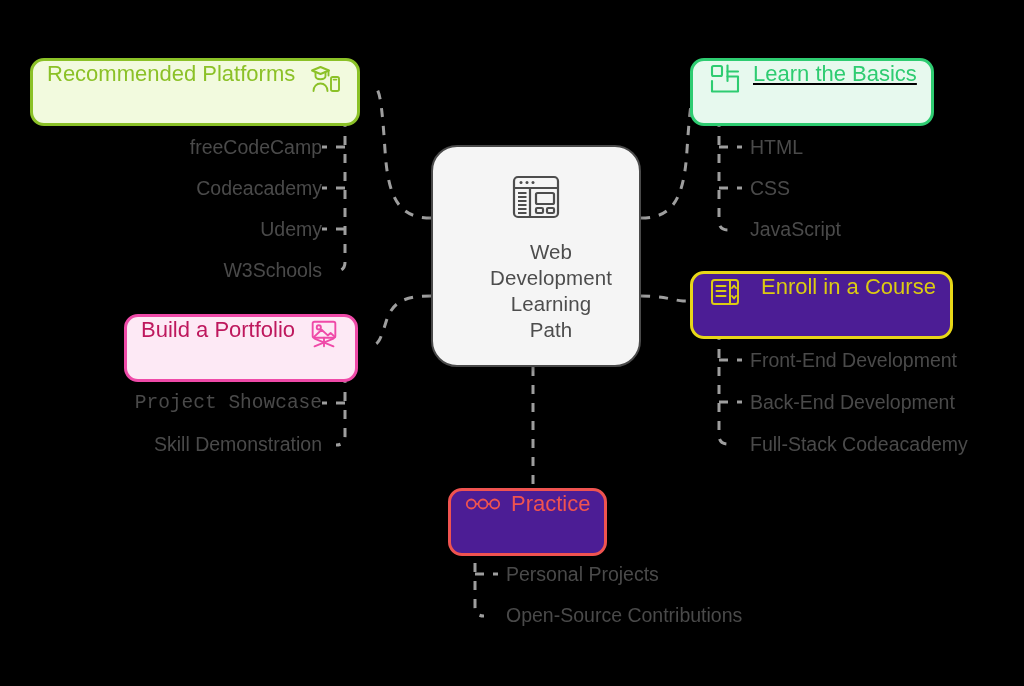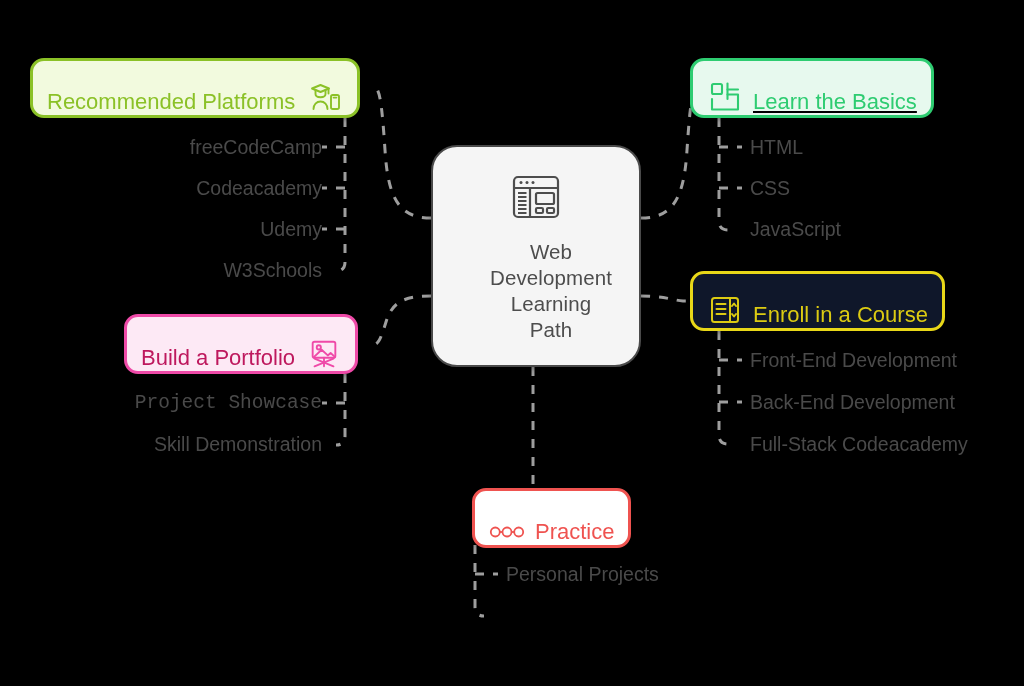--- a/index.html
+++ b/index.html
@@ -51,22 +51,22 @@
   }
 
   
   .pill {
     position: absolute;
     box-sizing: border-box;
     border-radius: 14px;
     border-width: 3px;
     border-style: solid;
     display: flex;
-    align-items: flex-end;
-    height: 60px;
+    align-items: flex-start;
+    height: 68px;
     padding: 0 14px;
     box-shadow: 0 2px 4px rgba(0,0,0,0.3);
   }
   .pill .pill-label {
     font-size: 22px;
     white-space: nowrap;
   }
   .pill .pill-icon {
     display: flex;
     align-items: center;
@@ -180,21 +180,21 @@
         <line x1="20.5" y1="10.5" x2="31" y2="10.5"></line>
         <path d="M5 20 L5 30.5 L31 30.5 L31 15.5 L20.5 15.5"></path>
       </svg>
     </span>
     <span class="pill-label" style="color:#2ecc71;">Learn the Basics</span>
   </div>
   <div class="leaf right" style="left:750px; top:136px;">HTML</div>
   <div class="leaf right" style="left:750px; top:177px;">CSS</div>
   <div class="leaf right" style="left:750px; top:218px;">JavaScript</div>
 
-  <div class="pill icon-first" style="left:690px; top:271px; background:#0f172a; border-color:#e8d718;">
+  <div class="pill icon-first" style="left:690px; top:271px; background:#4c1d95; border-color:#e8d718;gap:8px;">
     <span class="pill-icon">
       <svg width="36" height="36" viewBox="0 0 36 36" fill="none" stroke="#dccb12" stroke-width="2" stroke-linejoin="round" stroke-linecap="round">
         <rect x="5" y="6" width="26" height="24" rx="2.5"></rect>
         <line x1="23" y1="6" x2="23" y2="30"></line>
         <line x1="9.5" y1="12" x2="18.5" y2="12"></line>
         <line x1="9.5" y1="17" x2="18.5" y2="17"></line>
         <line x1="9.5" y1="22" x2="18.5" y2="22"></line>
         <polyline points="25,14 27,11.5 29,14"></polyline>
         <polyline points="25,22 27,24.5 29,22"></polyline>
       </svg>
@@ -214,27 +214,28 @@
         <path d="M7.5 21 L15.5 13.5 L22 19.5 L25 17 L29.5 21"></path>
         <line x1="18" y1="22" x2="18" y2="31"></line>
         <line x1="8" y1="31" x2="28" y2="23"></line>
         <line x1="28" y1="31" x2="8" y2="23"></line>
       </svg>
     </span>
   </div>
   <div class="leaf left" style="left:322px; top:392px;font-family:Liberation Mono, monospace;">Project Showcase</div>
   <div class="leaf left" style="left:322px; top:433px;">Skill Demonstration</div>
 
-  <div class="pill icon-first" style="left:472px; top:488px; background:#ffffff; border-color:#ef5350;">
+  <div class="pill icon-first" style="left:448px; top:488px; background:#4c1d95; border-color:#ef5350;">
     <span class="pill-icon">
       <svg width="36" height="26" viewBox="0 0 40 20" fill="none" stroke="#ef5350" stroke-width="2">
         <circle cx="7" cy="10" r="5"></circle>
         <circle cx="20" cy="10" r="5"></circle>
         <circle cx="33" cy="10" r="5"></circle>
         <line x1="12" y1="10" x2="15" y2="10"></line>
         <line x1="25" y1="10" x2="28" y2="10"></line>
       </svg>
     </span>
     <span class="pill-label" style="color:#ef5350;">Practice</span>
   </div>
   <div class="leaf right" style="left:506px; top:563px;">Personal Projects</div>
+  <div class="leaf right" style="left:506px; top:604px;">Open-Source Contributions</div>
 
 </div>
 
 </body></html>

